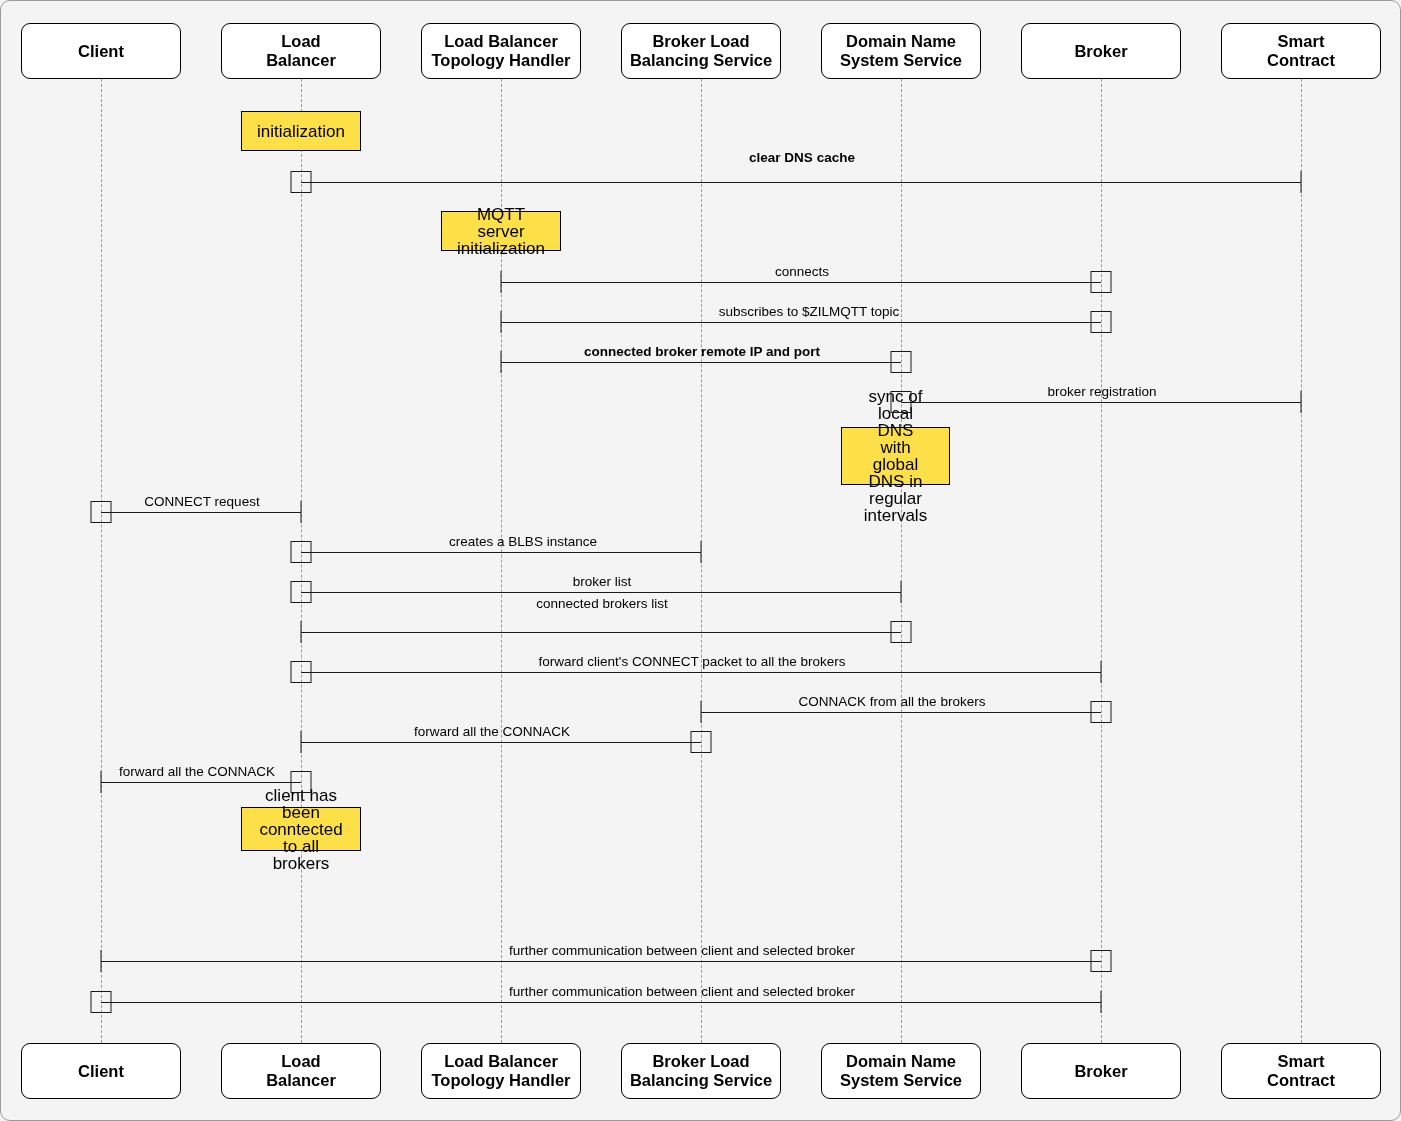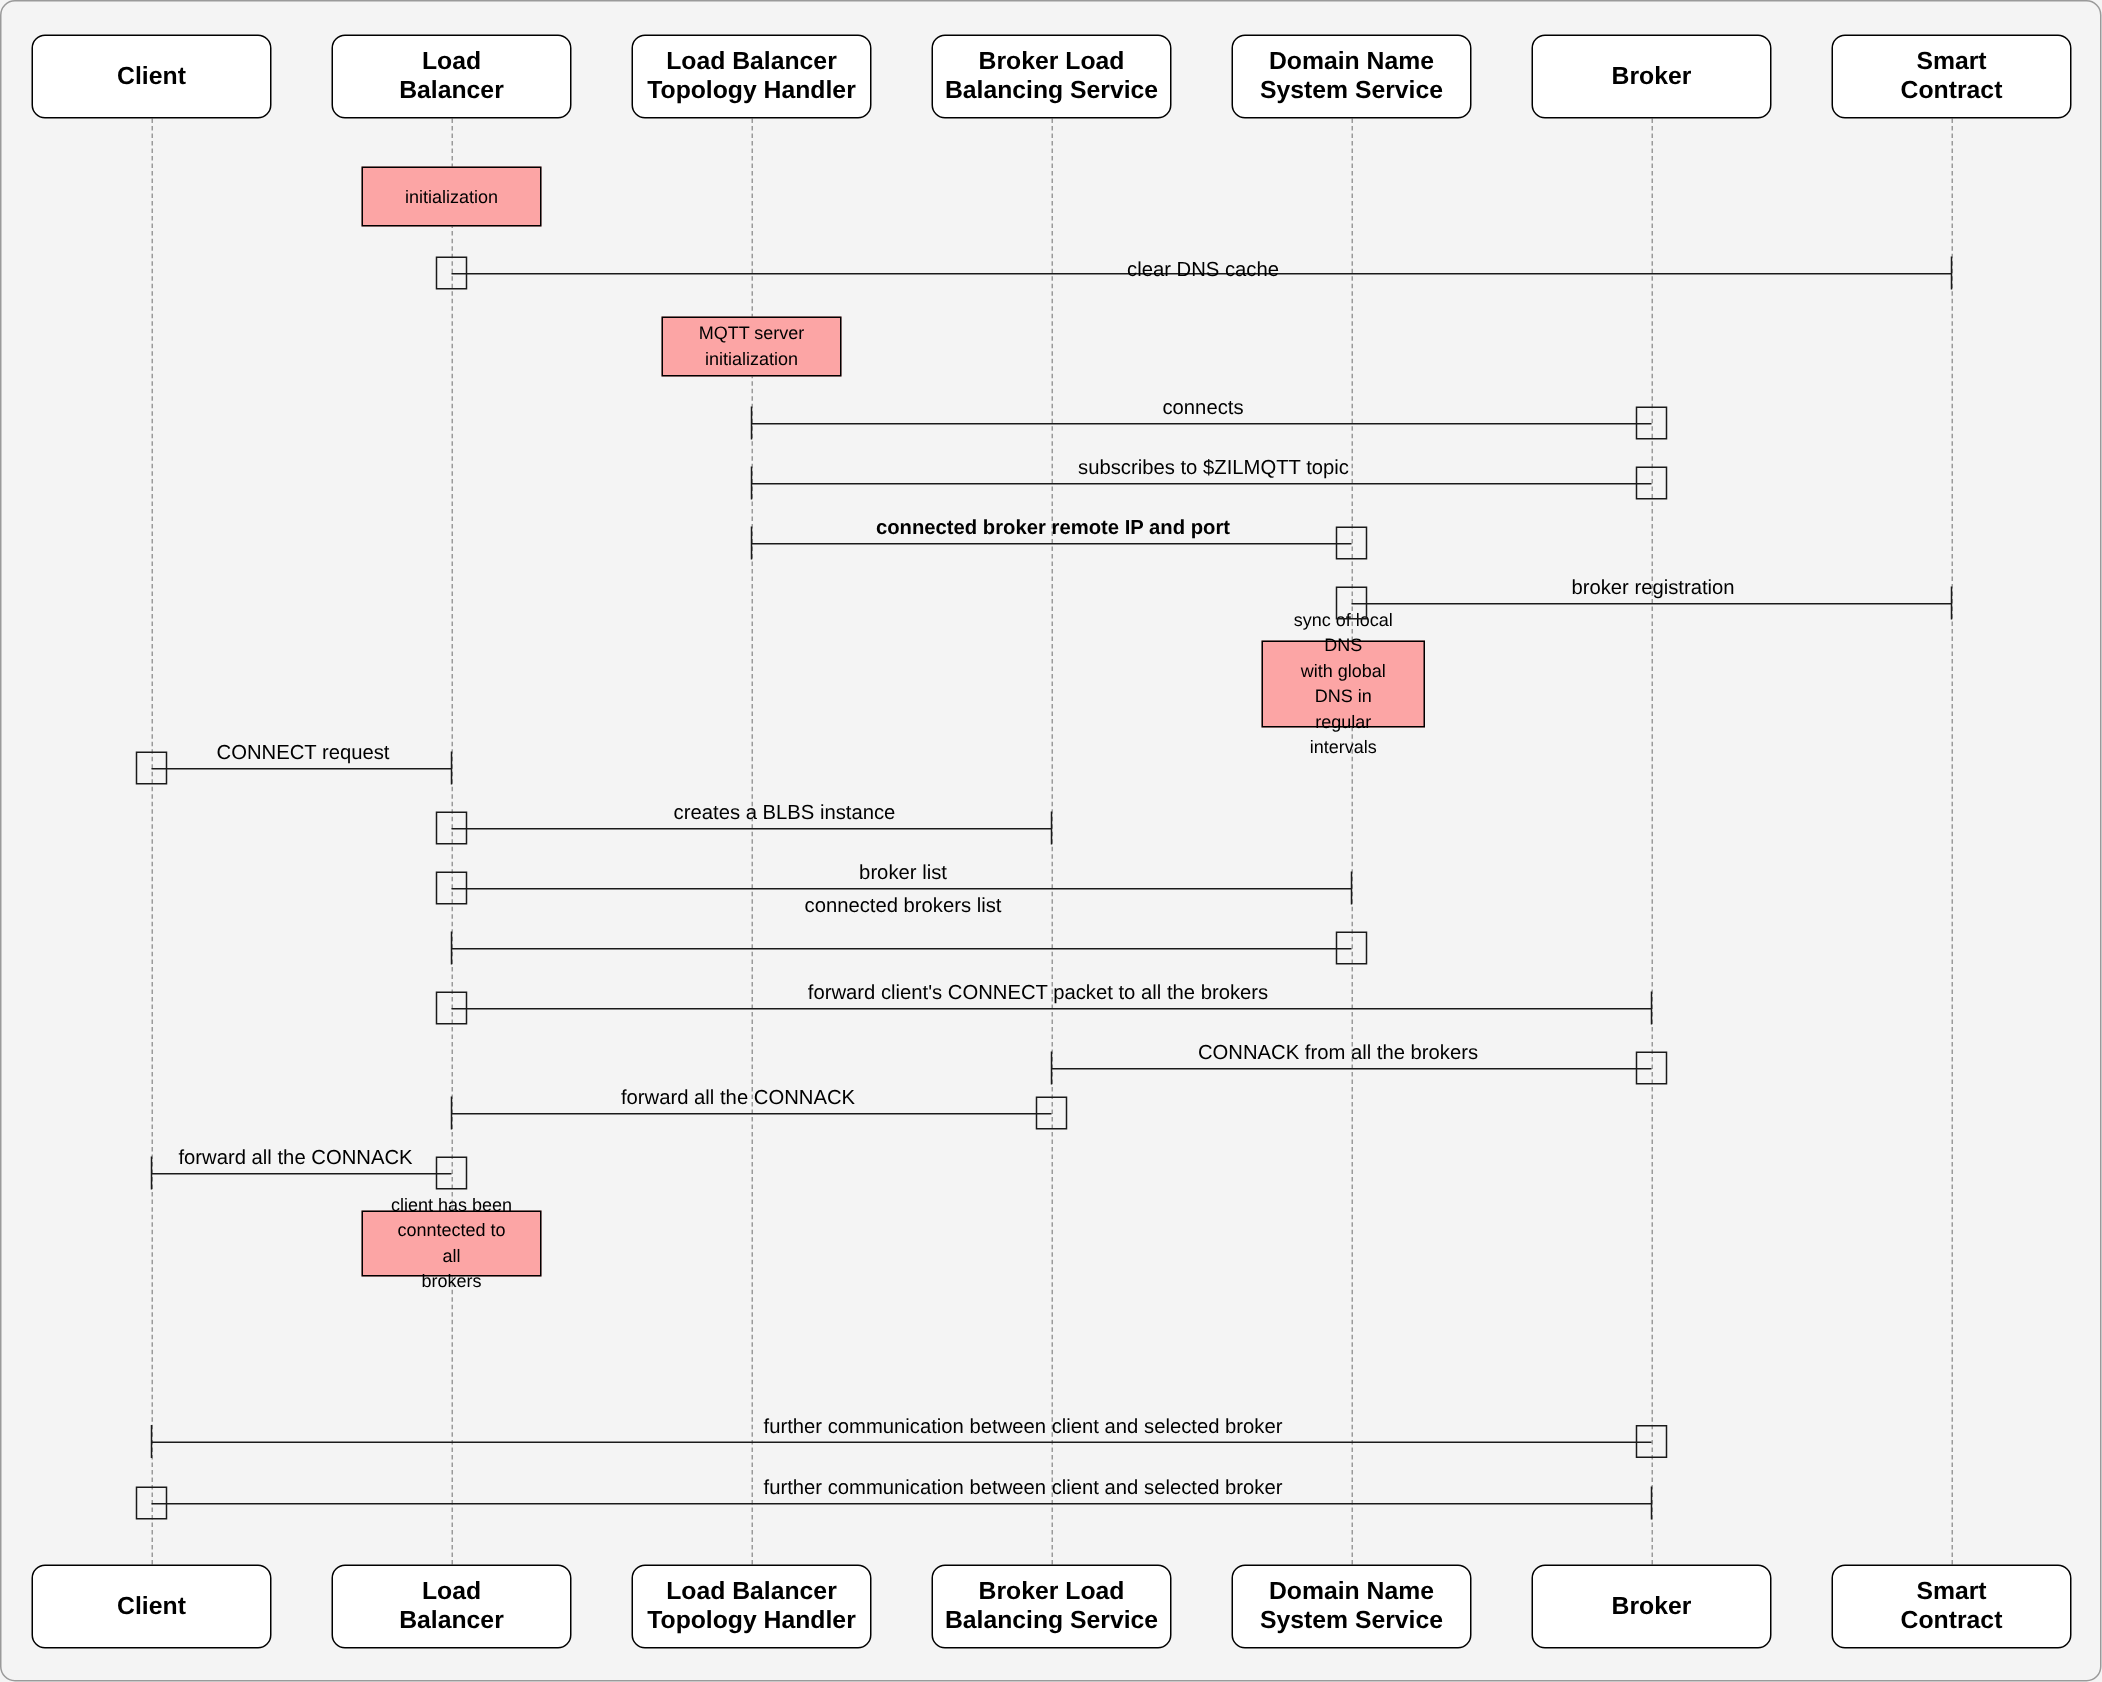--- a/index.html
+++ b/index.html
@@ -37,25 +37,25 @@
     text-align:center;
     font-weight:bold;font-size:16.5px;line-height:19px;
     color:#000;
     white-space:pre-line;
   }
 
   
   .note{
     position:absolute;
     box-sizing:border-box;
-    background:#fca5a5;
+    background:#fde047;
     border:1.4px solid #000000;
     display:flex;align-items:center;justify-content:center;
     text-align:center;
-    font-size:12px;line-height:17px;color:#000;
+    font-size:17px;line-height:17px;color:#000;
     white-space:pre-line;
     padding:2px 16px;
   }
 
   
   .msg-line{
     position:absolute;height:0;border-top:1.6px solid #1a1a1a;
   }
   .msg-label{
     position:absolute;
@@ -120,21 +120,21 @@
       <div class="note" style="left: 240px; top: 110px; width: 120px; height: 40px;">initialization</div>
       <div class="note" style="left: 440px; top: 210px; width: 120px; height: 40px;">MQTT server
 initialization</div>
       <div class="note" style="left: 840px; top: 426px; width: 109px; height: 58px;">sync of local DNS
 with global DNS in
 regular intervals</div>
       <div class="note" style="left: 240px; top: 806px; width: 120px; height: 44px;">client has been
 conntected to all
 brokers</div>
       <div class="msg-line" style="left: 300px; top: 181px; width: 1000px;"></div>
-      <div class="msg-label" style="left: 801px; top: 186px;">clear DNS cache</div>
+      <div class="msg-label" style="left: 801px; top: 164px; font-weight: bold;">clear DNS cache</div>
       <div class="ep-box" style="left: 300px; top: 181px;"></div>
       <div class="ep-tick" style="left: 1300px; top: 181px;"></div>
       <div class="msg-line" style="left: 500px; top: 281px; width: 600px;"></div>
       <div class="msg-label" style="left: 801px; top: 278px;">connects</div>
       <div class="ep-tick" style="left: 500px; top: 281px;"></div>
       <div class="ep-box" style="left: 1100px; top: 281px;"></div>
       <div class="msg-line" style="left: 500px; top: 321px; width: 600px;"></div>
       <div class="msg-label" style="left: 808px; top: 318px;">subscribes to $ZILMQTT topic</div>
       <div class="ep-tick" style="left: 500px; top: 321px;"></div>
       <div class="ep-box" style="left: 1100px; top: 321px;"></div>

